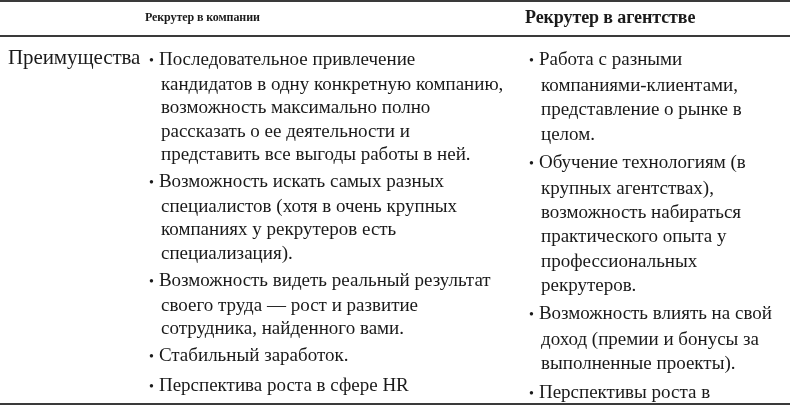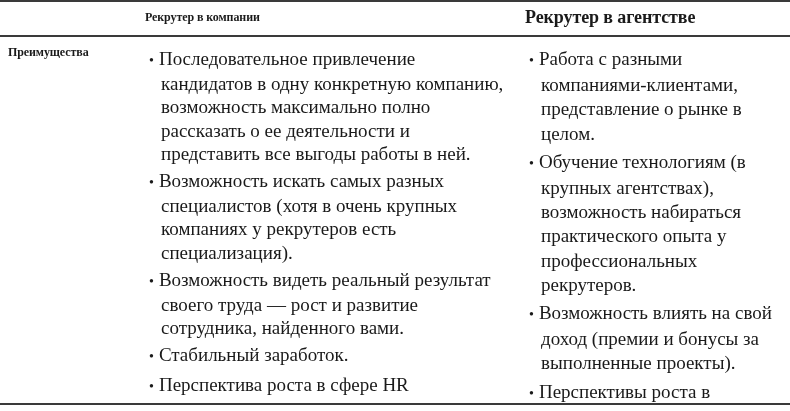--- a/index.html
+++ b/index.html
@@ -71,22 +71,22 @@
     display: flex;
     align-items: flex-start;
   }
 
   .col-label {
     width: 145px;
     flex: 0 0 145px;
     box-sizing: border-box;
     padding-left: 8px;
     padding-top: 8px;
-    font-weight: bold;
-    font-size: 12px;
+    font-weight: normal;
+    font-size: 21px;
     letter-spacing: -0.1px;
   }
 
   .col-a {
     width: 380px;
     flex: 0 0 380px;
     box-sizing: border-box;
     padding-top: 6px;
     padding-right: 14px;
   }

